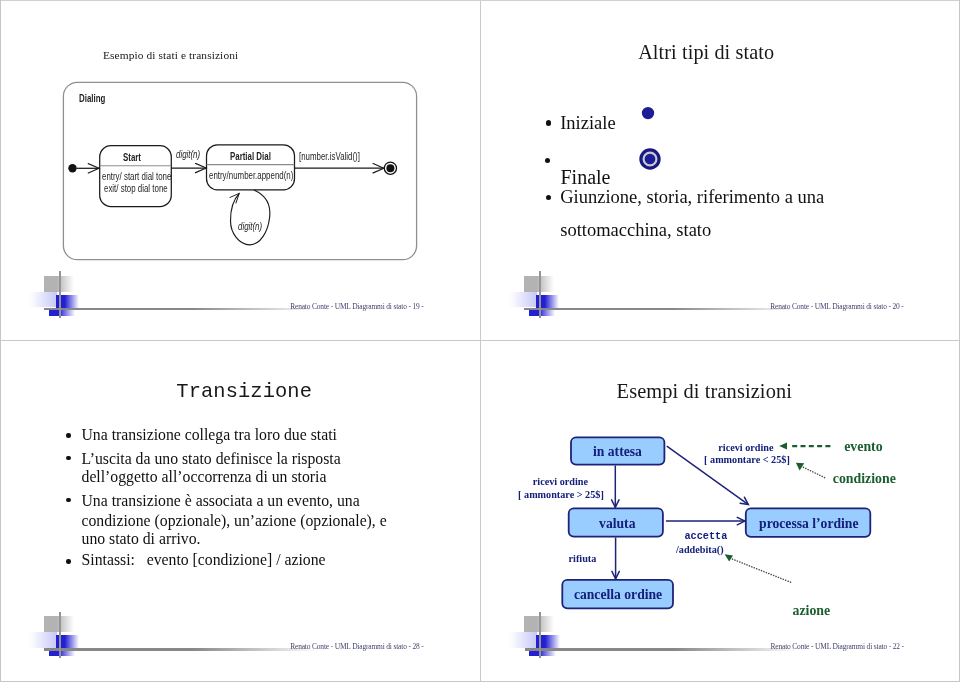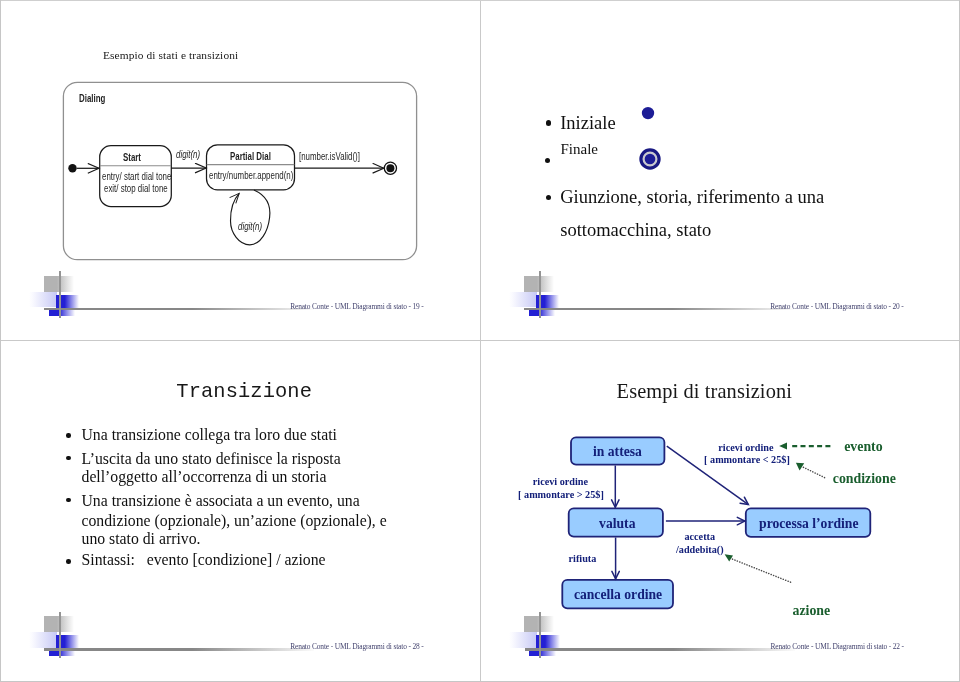--- a/index.html
+++ b/index.html
@@ -89,28 +89,29 @@
       <i class="d-ltblue"></i>
       <i class="d-blue"></i>
       <i class="d-blue2"></i>
       <i class="d-hbar"></i>
       <i class="d-vbar"></i>
     </div>
     <div class="ftxt" style="left:290.2px;top:301.7px">Renato Conte - UML Diagrammi di stato - 19  -</div>
   </div>
 
   <div class="slide s2">
+    <div class="title t20">Altri tipi di stato</div>
     <div id="s20body">
       <span class="bdot" style="left:65.8px;top:120.4px;width:5.2px;height:5.2px"></span>
       <span class="bul" style="left:80.2px;top:113.3px;font-size:18.5px">Iniziale</span>
       <svg class="icon-initial" style="position:absolute;left:159.1px;top:103.7px;width:18px;height:18px" viewBox="0 0 18 18">
           <circle cx="9" cy="9.1" r="6.2" fill="#1d1d96"></circle>
         </svg>
       <span class="bdot" style="left:65.2px;top:157.8px;width:5.2px;height:5.2px"></span>
-      <span class="bul" style="left:80.5px;top:141px;font-size:15px">Finale</span>
+      <span class="bul" style="left:80.5px;top:166px;font-size:20px">Finale</span>
       <svg class="icon-final" style="position:absolute;left:155.9px;top:144.9px;width:28px;height:28px" viewBox="0 0 28 28">
           <circle cx="14" cy="14" r="9.1" fill="#c9c9cf" stroke="#191982" stroke-width="3.2"></circle>
           <circle cx="14" cy="14" r="5.3" fill="#1d1d96"></circle>
         </svg>
       <span class="bdot" style="left:65.6px;top:194.8px;width:5.3px;height:5.3px"></span>
       <span class="bul" style="left:80.2px;top:187.4px;font-size:18.5px">Giunzione, storia, riferimento a una</span>
       <span class="bul" style="left:80.2px;top:220.3px;font-size:18.5px">sottomacchina, stato</span>
     </div>
     <div class="deco">
       <i class="d-gray"></i>
@@ -179,21 +180,21 @@
         <path d="M244.6,214.3 L253.0,215.6 L249.2,221.4 Z" fill="#1a5e2e"></path>
       </g>
     </svg>
       <span class="dtx" style="left:112.7px;top:104.0px;font-size:13.65px;color:#14207a;">in attesa</span>
       <span class="dtx" style="left:118.8px;top:175.4px;font-size:13.65px;color:#14207a;">valuta</span>
       <span class="dtx" style="left:93.6px;top:246.6px;font-size:13.65px;color:#14207a;">cancella ordine</span>
       <span class="dtx" style="left:278.8px;top:175.6px;font-size:13.65px;color:#14207a;">processa l’ordine</span>
       <span class="dtx" style="left:52.5px;top:135.6px;font-size:10.20px;color:#14207a;">ricevi ordine</span>
       <span class="dtx" style="left:37.8px;top:148.7px;font-size:10.20px;color:#14207a;">[ ammontare &gt; 25$]</span>
       <span class="dtx" style="left:88.3px;top:212.8px;font-size:10.20px;color:#14207a;">rifiuta</span>
-      <span class="dtx" style="left:204.2px;top:190.9px;font-size:10.20px;color:#14207a;">accetta</span>
+      <span class="dtx" style="left:204.2px;top:190.9px;font-size:10.20px;color:#14207a;font-family:Liberation Mono, monospace;">accetta</span>
       <span class="dtx" style="left:195.7px;top:203.3px;font-size:10.20px;color:#14207a;">/addebita()</span>
       <span class="dtx" style="left:238.0px;top:101.8px;font-size:10.20px;color:#14207a;">ricevi ordine</span>
       <span class="dtx" style="left:223.8px;top:114.0px;font-size:10.20px;color:#14207a;">[ ammontare &lt; 25$]</span>
       <span class="dtx" style="left:363.9px;top:98.5px;font-size:13.85px;color:#1a5e2e;text-align:right;">evento</span>
       <span class="dtx" style="left:352.5px;top:131.2px;font-size:13.85px;color:#1a5e2e;">condizione</span>
       <span class="dtx" style="left:312.2px;top:234.9px;font-size:13.85px;color:#1a5e2e;margin-top:28px;">azione</span>
     </div>
     <div class="deco">
       <i class="d-gray"></i>
       <i class="d-ltblue"></i>

